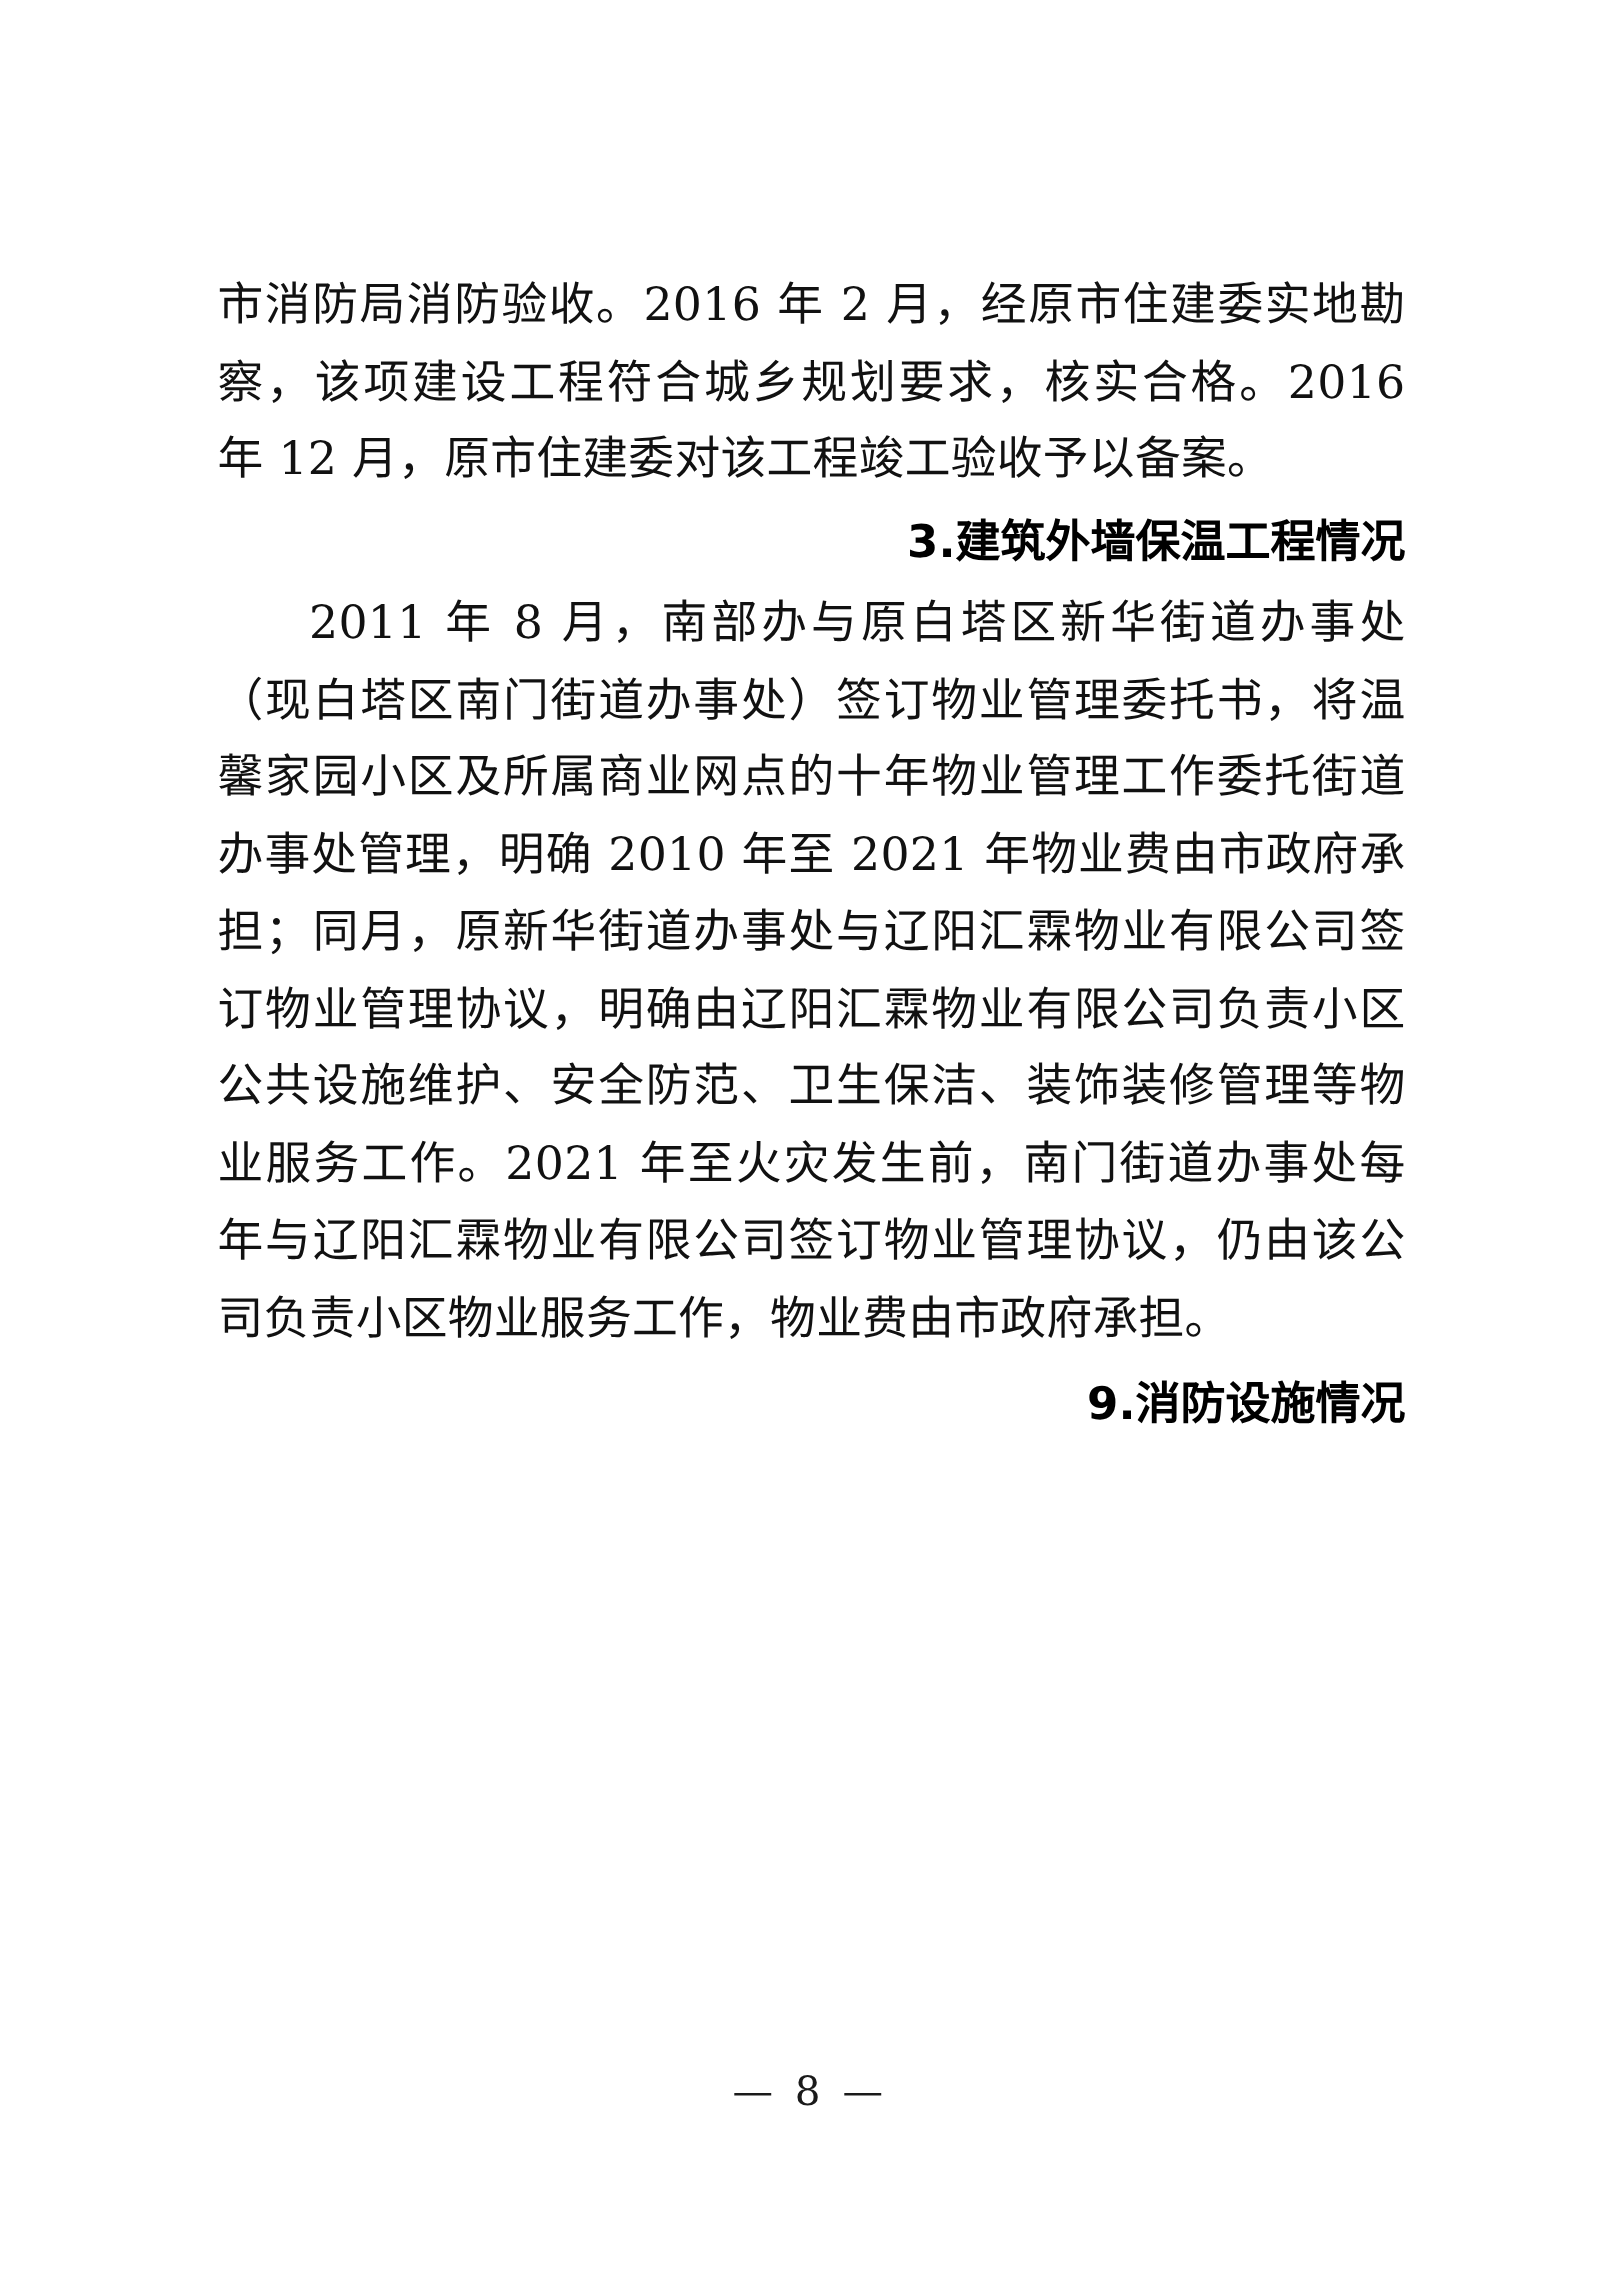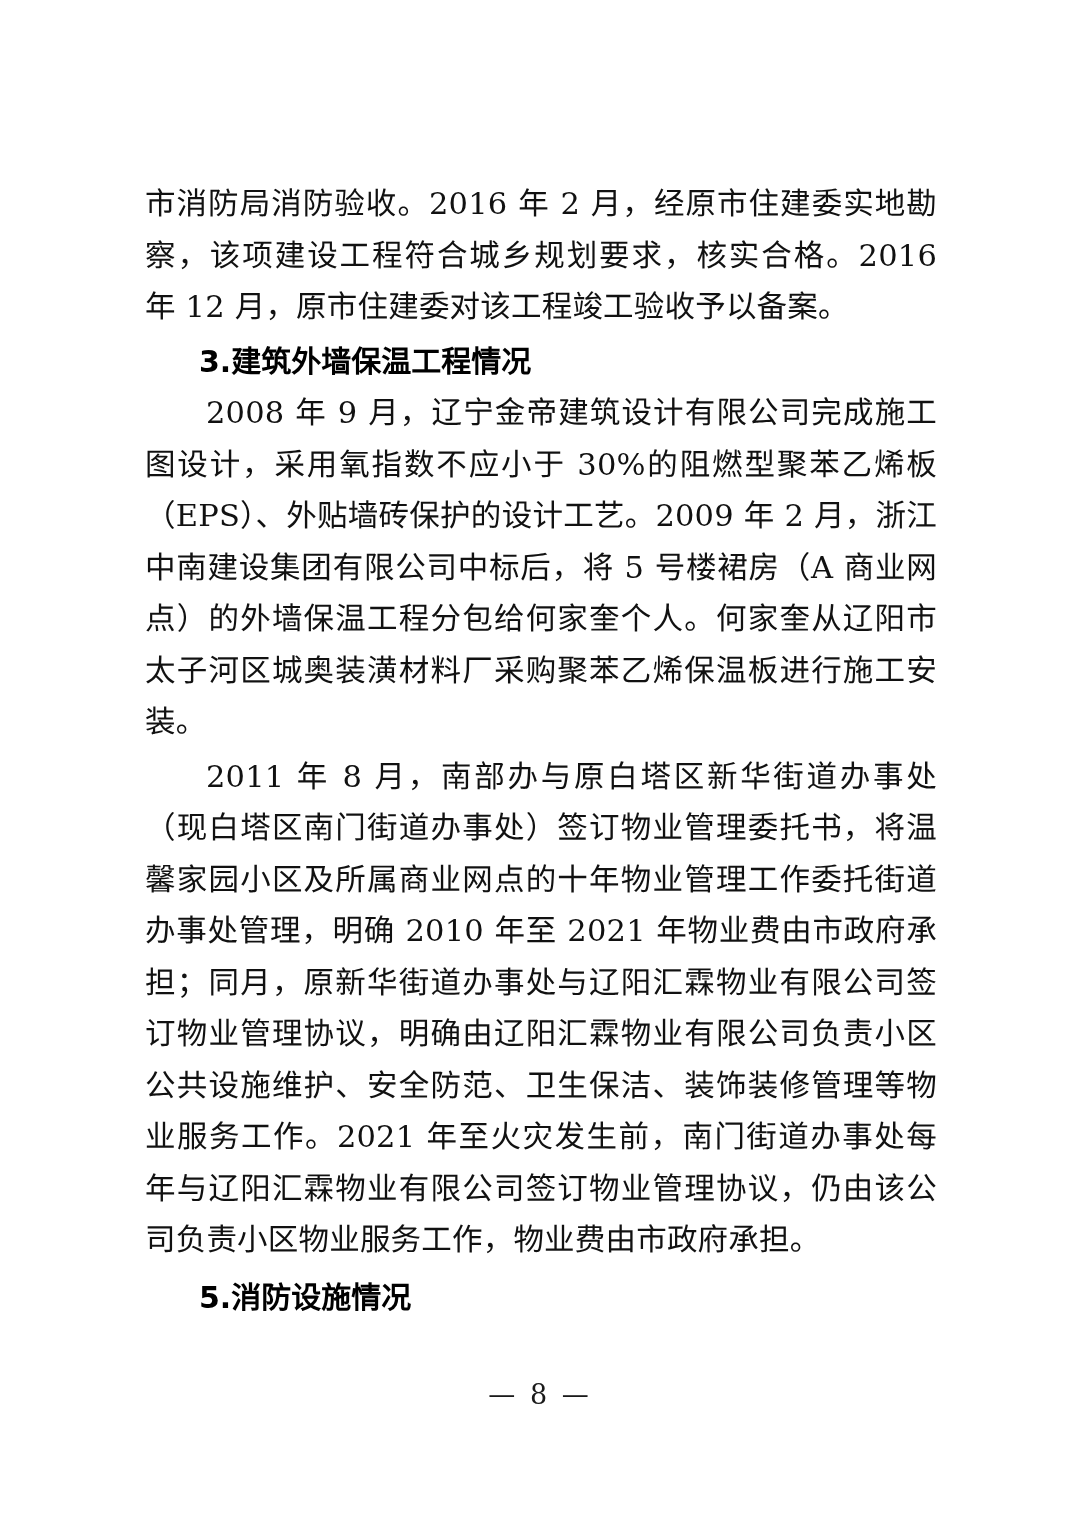--- a/index.html
+++ b/index.html
@@ -60,20 +60,21 @@
   .heading {
     font-size: 30px;
     line-height: 51.5px;
     font-weight: 700;
     text-indent: 54px;
     margin: 0;
     letter-spacing: 0px;
     font-family: "DejaVu Sans", "Liberation Sans", sans-serif;
     color: #000000;
     white-space: nowrap;
+    text-align: right;
   }
 
   
   .gap-sm { height: 3px; }
   .gap-md { height: 6px; }
 
   
   .footer {
     position: absolute;
     left: 0;
@@ -93,28 +94,27 @@
 <div class="page">
 
   <div class="content">
 
     <p class="para cont">市消防局消防验收。2016 年 2 月，经原市住建委实地勘察，该项建设工程符合城乡规划要求，核实合格。2016 年 12 月，原市住建委对该工程竣工验收予以备案。</p>
 
     <div class="gap-sm"></div>
 
     <h2 class="heading">3.建筑外墙保温工程情况</h2>
 
-    <p class="para indent">2008 年 9 月，辽宁金帝建筑设计有限公司完成施工图设计，采用氧指数不应小于 30%的阻燃型聚苯乙烯板（EPS）、外贴墙砖保护的设计工艺。2009 年 2 月，浙江中南建设集团有限公司中标后，将 5 号楼裙房（A 商业网点）的外墙保温工程分包给何家奎个人。何家奎从辽阳市太子河区城奥装潢材料厂采购聚苯乙烯保温板进行施工安装。</p>
 
     <div class="gap-sm"></div>
 
 
     <p class="para indent">2011 年 8 月，南部办与原白塔区新华街道办事处（现白塔区南门街道办事处）签订物业管理委托书，将温馨家园小区及所属商业网点的十年物业管理工作委托街道办事处管理，明确 2010 年至 2021 年物业费由市政府承担；同月，原新华街道办事处与辽阳汇霖物业有限公司签订物业管理协议，明确由辽阳汇霖物业有限公司负责小区公共设施维护、安全防范、卫生保洁、装饰装修管理等物业服务工作。2021 年至火灾发生前，南门街道办事处每年与辽阳汇霖物业有限公司签订物业管理协议，仍由该公司负责小区物业服务工作，物业费由市政府承担。</p>
 
     <div class="gap-md"></div>
 
-    <h2 class="heading">5.消防设施情况</h2>
+    <h2 class="heading">9.消防设施情况</h2>
 
   </div>
 
   <div class="footer">— 8 —</div>
 
 </div>
 
 </body></html>

